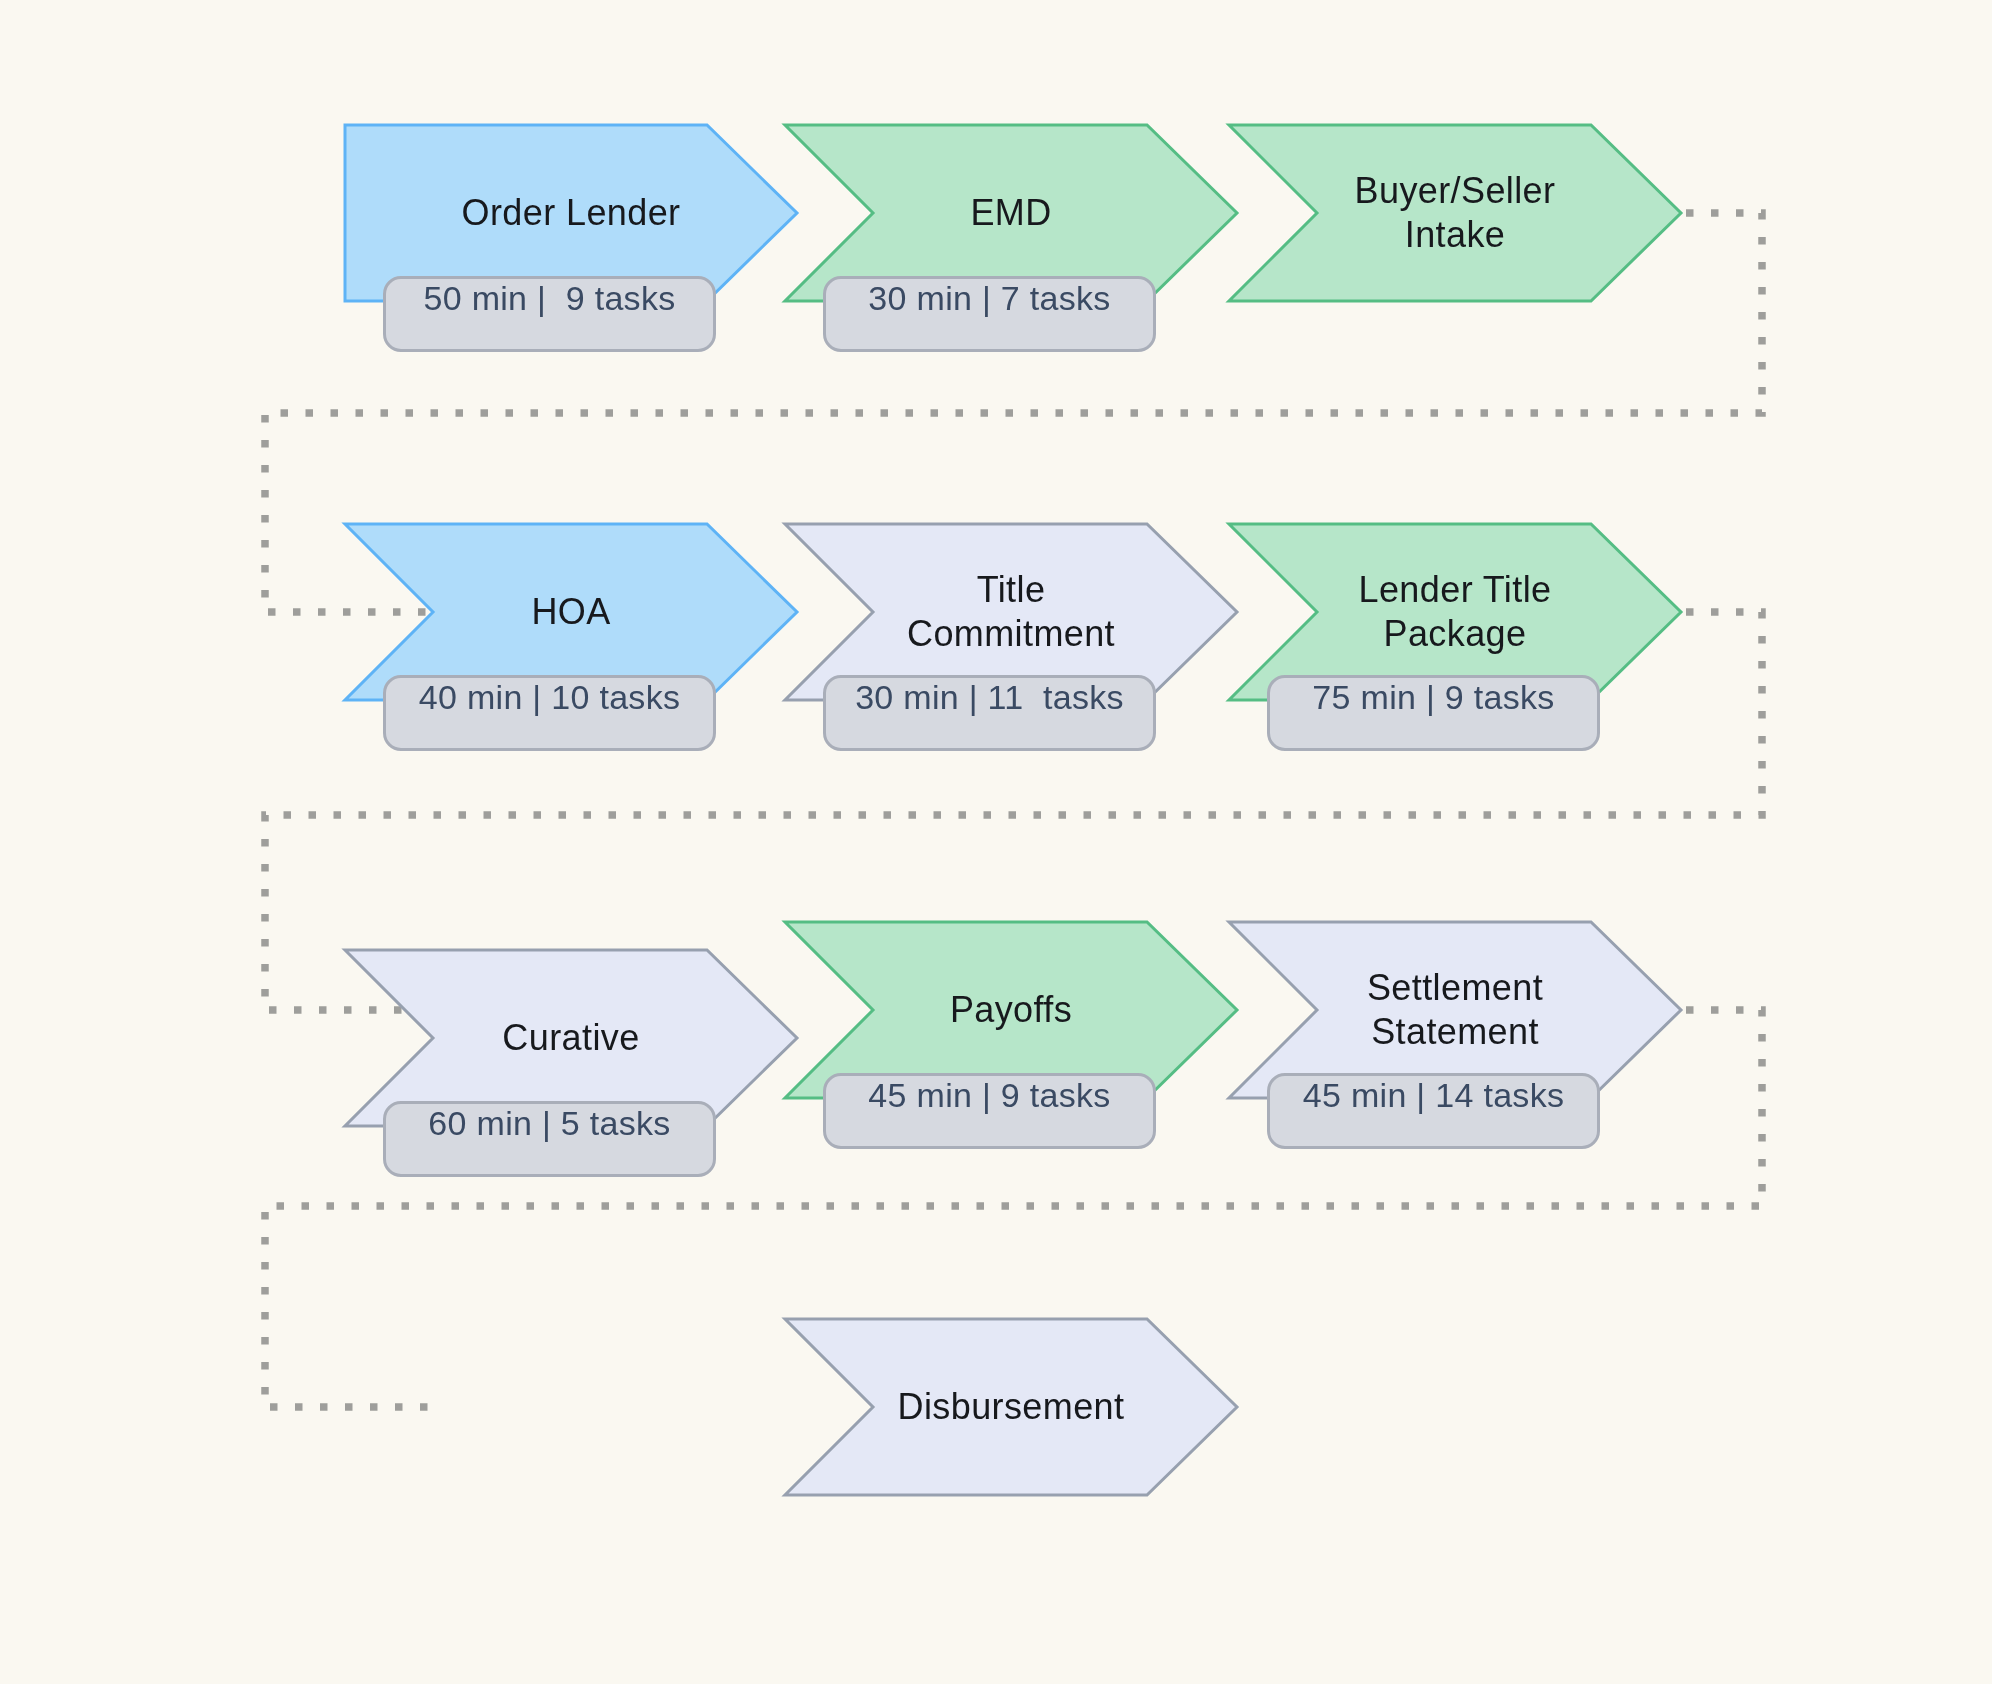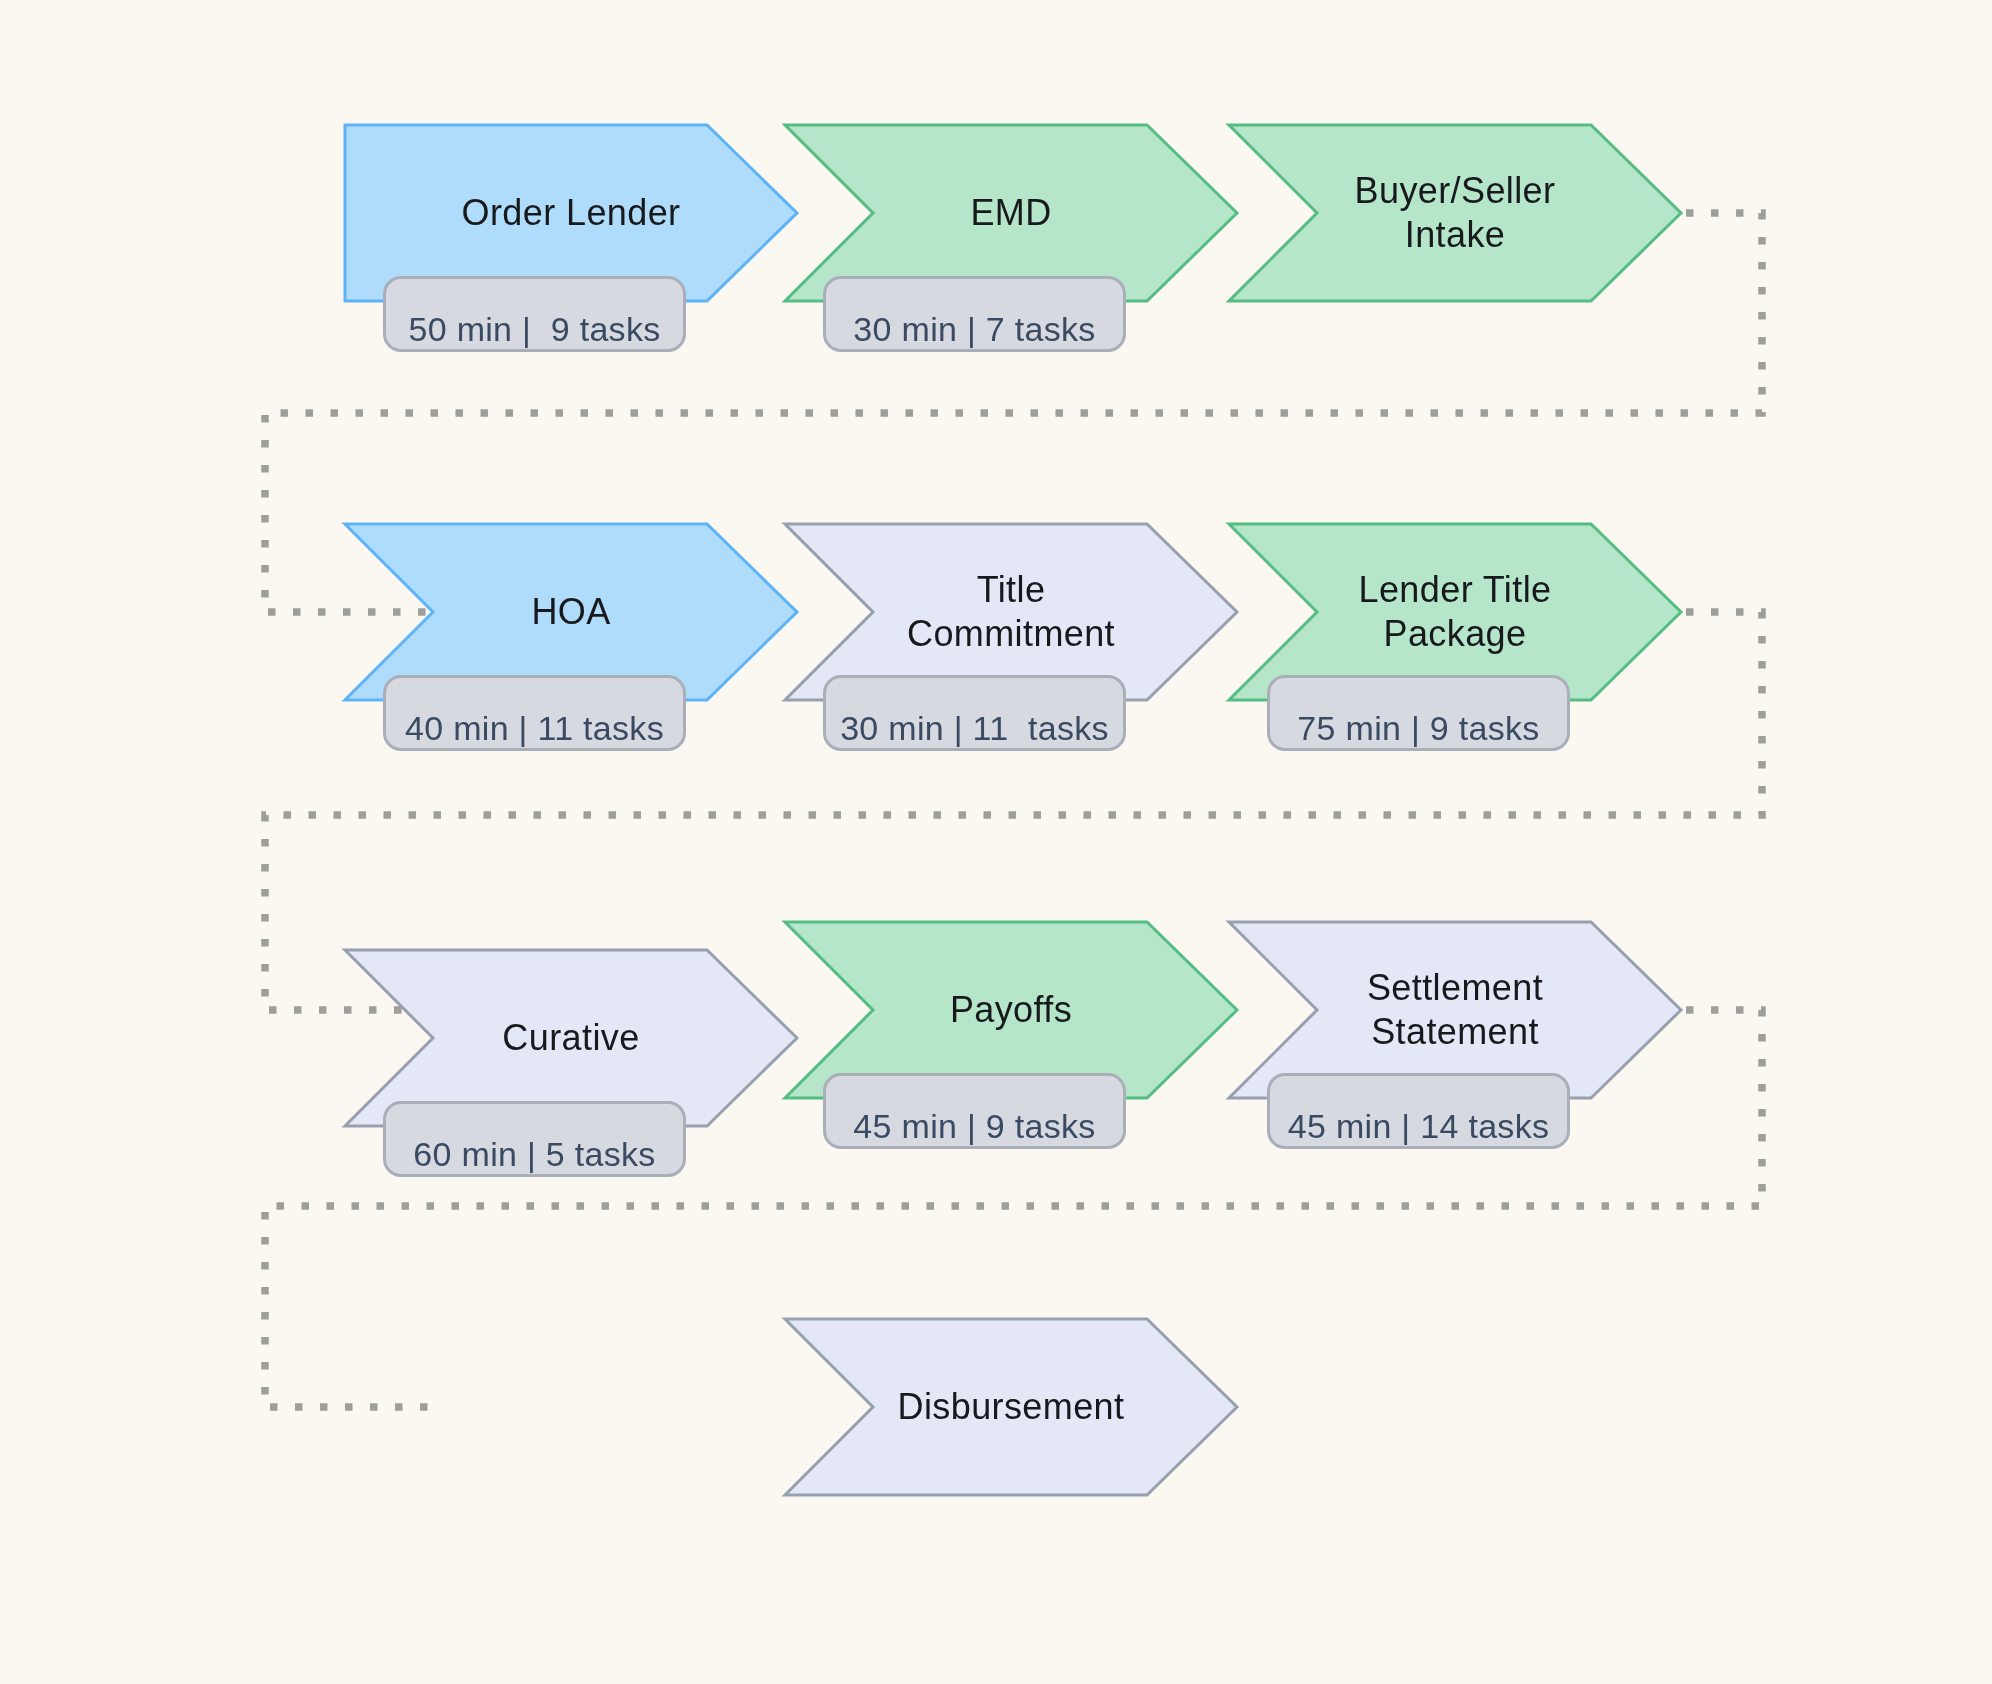--- a/index.html
+++ b/index.html
@@ -12,23 +12,23 @@
   .connector-layer{position:absolute;left:0;top:0;z-index:1}
   .stage{position:absolute;width:456px;height:180px;z-index:2}
   .arrow-svg{position:absolute;left:0;top:0;overflow:visible;display:block}
   .arrow-svg polygon{stroke-width:3;stroke-linejoin:miter}
   .stage-label{
     position:absolute;inset:0;display:flex;align-items:center;justify-content:center;
     text-align:center;font-size:36px;line-height:1.22;letter-spacing:.4px;
     color:var(--label,#17191D);white-space:pre-line;pointer-events:none;
   }
   .badge{
-    position:absolute;left:40px;top:153px;width:303px;height:76px;box-sizing:border-box;
+    position:absolute;left:40px;top:153px;width:333px;height:76px;box-sizing:border-box;
     background:var(--badge-fill,#D6D9E0);border:3px solid var(--badge-stroke,#A9AEB9);
-    border-radius:18px;display:flex;align-items:flex-end;justify-content:center;
+    border-radius:18px;display:flex;align-items:flex-start;justify-content:center;
   }
   .badge-text{
     font-size:34px;letter-spacing:.3px;color:var(--badge-text,#3A4A63);white-space:pre;
   }
 </style>
 </head>
 <body style="--bg: #FAF8F1; --label: #17191D; --badge-fill: #D6D9E0; --badge-stroke: #A9AEB9; --badge-text: #3A4A63;">
 
 <div class="canvas">
 
@@ -65,21 +65,21 @@
     <div class="stage-label">Buyer/Seller
 Intake</div>
   </div>
 
   <div class="stage" style="left:343px;top:522px">
     <svg class="arrow-svg" width="456" height="180" viewBox="0 0 456 180">
       <polygon points="2,2 364,2 454,90 364,178 2,178 90,90" fill="#AFDCFA" stroke="#5EB3F6"></polygon>
     </svg>
     <div class="stage-label">HOA</div>
     <div class="badge">
-      <span class="badge-text">40 min | 11 tasks</span>
+      <span class="badge-text">40 min | 10 tasks</span>
     </div>
   </div>
 
   <div class="stage" style="left:783px;top:522px">
     <svg class="arrow-svg" width="456" height="180" viewBox="0 0 456 180">
       <polygon points="2,2 364,2 454,90 364,178 2,178 90,90" fill="#E4E8F6" stroke="#97A0AF"></polygon>
     </svg>
     <div class="stage-label">Title
 Commitment</div>
     <div class="badge">

